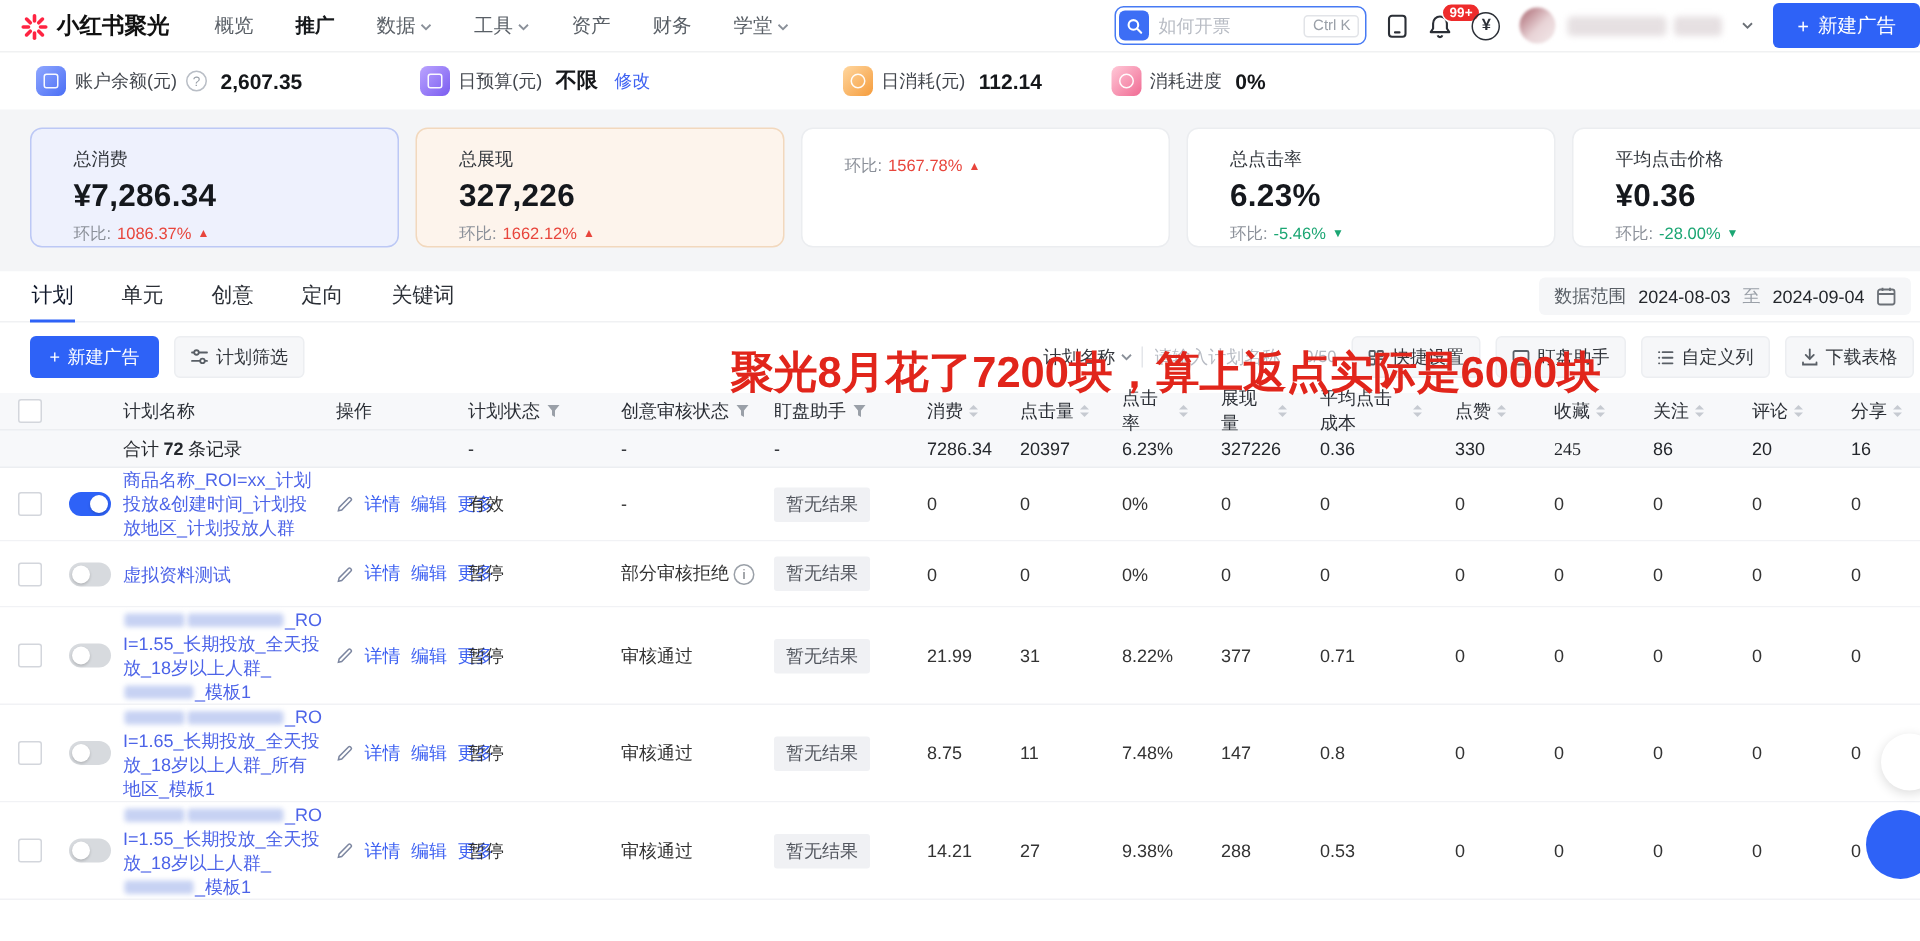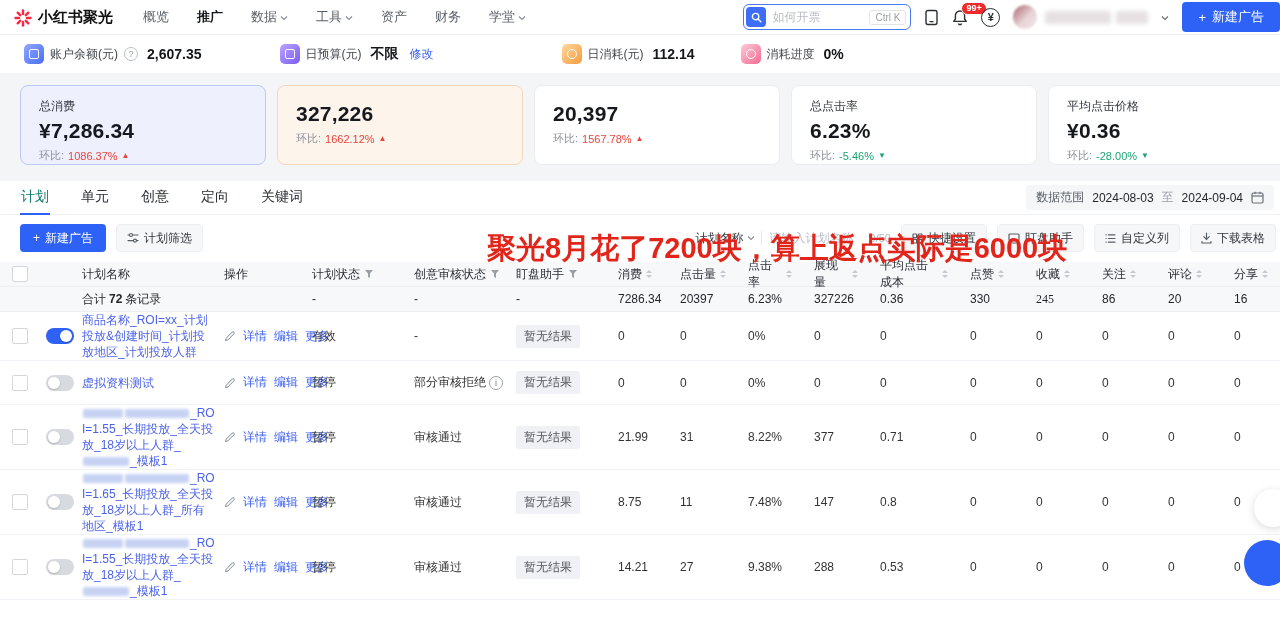--- a/index.html
+++ b/index.html
@@ -44,34 +44,34 @@
   .acct-label{color:#42464d;white-space:nowrap}
   .info-circle{width:12px;height:12px;border:1px solid #b9bec6;border-radius:50%;color:#9aa0a8;font-size:9px;display:inline-flex;align-items:center;justify-content:center}
   .acct-value{font-weight:700;color:#15171a;font-size:14px;margin-left:3px;white-space:nowrap}
   .acct-link{color:#3d61f2;margin-left:5px;cursor:pointer}
   
   .promo{background:#f4f5f7;padding:12px 20px 16px;position:relative}
   .promo-head{display:flex;align-items:center;justify-content:space-between;margin-bottom:10px}
   .promo-title{font-size:14px;font-weight:700;color:#16191c}
   .expand-link{font-size:12px;color:#595f66;margin-right:-8px;white-space:nowrap;cursor:pointer}
   .cards{display:flex;gap:11px}
-  .card{flex:none;width:246px;height:80px;background:#fff;border:1px solid #ebedf0;border-radius:8px;box-sizing:border-box;padding:12px 18px;cursor:pointer}
+  .card{flex:none;width:246px;height:80px;background:#fff;border:1px solid #ebedf0;border-radius:8px;box-sizing:border-box;padding:12px 28px;cursor:pointer}
   .card.indigo{background:#eef1fd;border-color:#bcc8f5}
   .card.orange{background:#fdf4ec;border-color:#f2d8bd}
   .card-label{font-size:12px;color:#33373d}
   .card-value{font-size:21px;font-weight:700;color:#15181d;margin-top:4px;letter-spacing:.2px}
   .card-ratio{font-size:11px;color:#8b9099;margin-top:5px;display:flex;align-items:center;gap:4px}
   .rv.up{color:#e8453c}.rv.down{color:#1ba673}
   .tri{font-size:8px;line-height:1}
   
   .panel{background:#fff;padding:0 20px;position:relative}
   .tabs-row{display:flex;align-items:center;border-bottom:1px solid #f0f1f3;margin:0 -20px;padding:0 20px}
   .tabs{display:flex;gap:30px}
   .tab{font-size:14px;color:#2b2f36;cursor:pointer;position:relative;padding:7px 1px 8px}
-  .tab.active{color:#0f766e;font-weight:500}
+  .tab.active{color:#0f172a;font-weight:500}
   .tab.active::after{content:"";position:absolute;left:0;right:0;bottom:-1px;height:2px;background:#2e62f7}
   .date-pill{margin-left:auto;display:flex;align-items:center;gap:8px;background:#f5f6f8;border-radius:4px;height:25px;padding:0 10px;font-size:12px;margin-right:-14px;cursor:pointer;white-space:nowrap}
   .dr-label{color:#595f66}.dr-val{color:#24272c}.dr-sep{color:#9aa0a8}.cal{color:#6b7077;display:flex}
   .toolbar{display:flex;align-items:center;margin-top:9px;gap:10px}
   .btn-blue{display:flex;align-items:center;gap:5px;background:#2e62f7;color:#fff;border:none;border-radius:4px;height:28px;padding:0 13px;font-size:12px;cursor:pointer;white-space:nowrap}
   .btn-light{display:flex;align-items:center;gap:5px;background:#f6f7f9;color:#33373d;border:1px solid #eceef1;border-radius:4px;height:28px;padding:0 10px;font-size:12px;cursor:pointer;white-space:nowrap}
   .btn-light svg{color:#595f66}
   .tb-right{margin-left:auto;display:flex;align-items:center;gap:10px}
   .name-group{display:flex;align-items:center;height:28px;font-size:12px;color:#33373d;gap:6px}
   .ng-label{display:flex;align-items:center;gap:3px;cursor:pointer;white-space:nowrap}
@@ -242,29 +242,29 @@
         <div class="card indigo">
           <div class="card-label">总消费</div>
           <div class="card-value">¥7,286.34</div>
           <div class="card-ratio">
             <span>环比:</span>
             <span class="rv up">1086.37%</span>
             <span class="rv up tri">▲</span>
           </div>
         </div>
         <div class="card orange">
+          <div class="card-label">总展现</div>
           <div class="card-value">327,226</div>
           <div class="card-ratio">
             <span>环比:</span>
             <span class="rv up">1662.12%</span>
             <span class="rv up tri">▲</span>
           </div>
         </div>
         <div class="card">
-          <div class="card-value">20,397</div>
           <div class="card-ratio">
             <span>环比:</span>
             <span class="rv up">1567.78%</span>
             <span class="rv up tri">▲</span>
           </div>
         </div>
         <div class="card">
           <div class="card-label">总点击率</div>
           <div class="card-value">6.23%</div>
           <div class="card-ratio">

